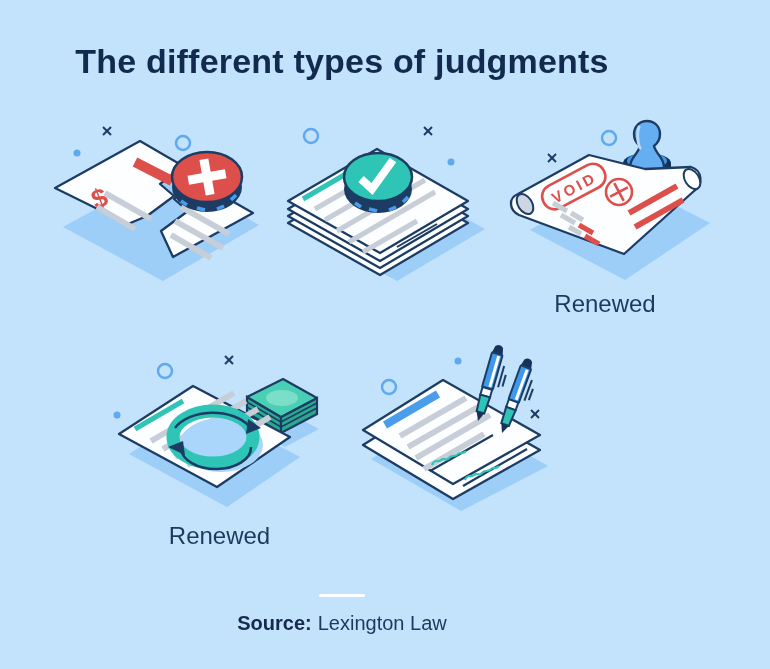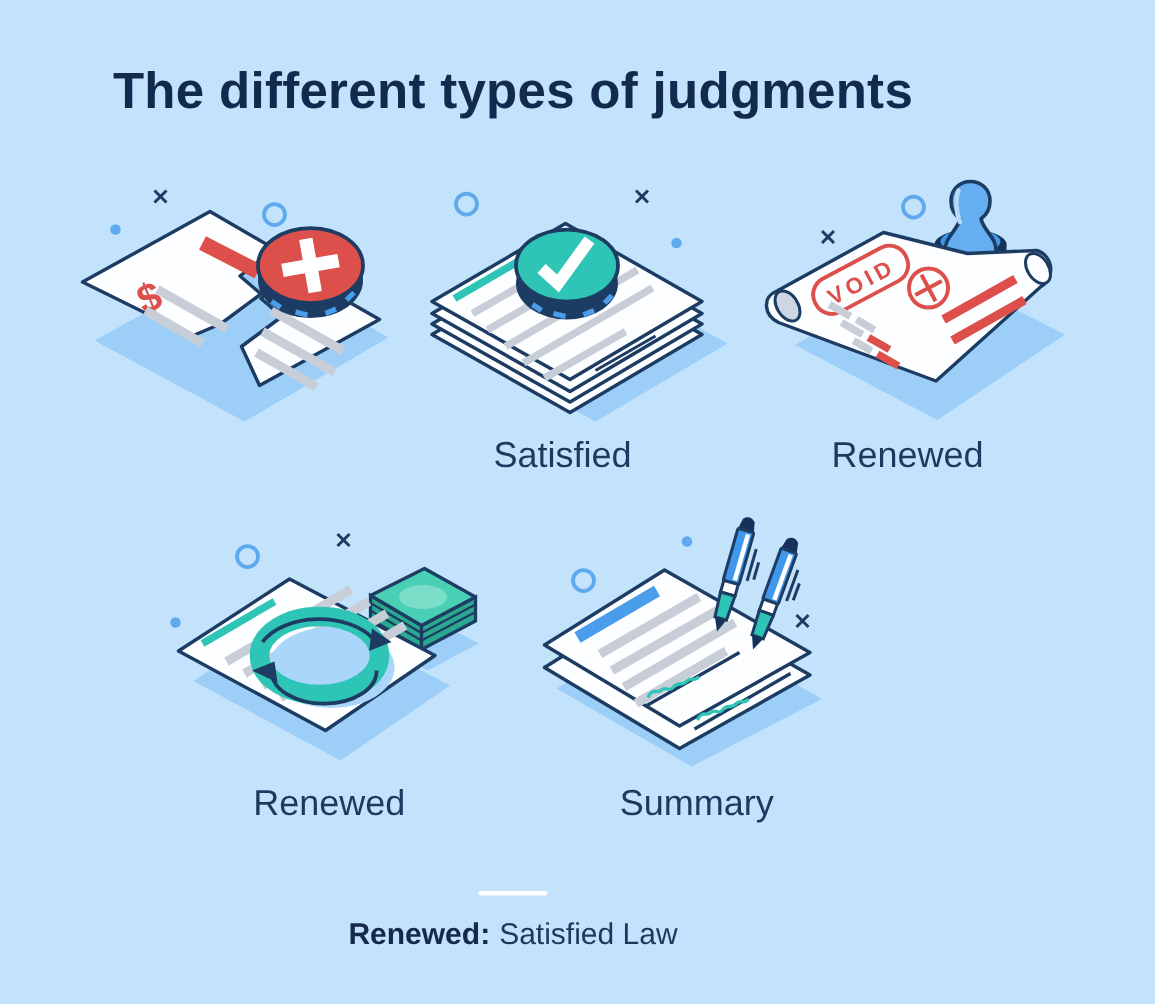--- a/index.html
+++ b/index.html
@@ -121,21 +121,20 @@
               <line x1="90" y1="88" x2="96" y2="92"></line>
                 <line x1="104" y1="94" x2="112" y2="96"></line>
               <line x1="124" y1="95" x2="131" y2="92"></line>
                 <line x1="138" y1="87" x2="143" y2="82"></line>
             </g>
             <ellipse cx="113" cy="62" rx="34" ry="24" fill="#2ec4b6" stroke="#1d3c63" stroke-width="2.5"></ellipse>
             <polyline points="96,64 107,74 128,45" fill="none" stroke="#ffffff" stroke-width="8"></polyline>
           </g>
         </g>
       </svg>
-      <div class="card-label">Satisfied</div>
     </div>
 
     <div class="card">
       <svg class="illo" viewBox="0 0 230 172">
         <g transform="translate(5,6)">
           <circle cx="114" cy="23" r="7" fill="none" stroke="#5fa9ee" stroke-width="2.5"></circle>
           <g stroke="#1d3c63" stroke-width="2">
             <line x1="53" y1="39" x2="61" y2="47"></line>
               <line x1="61" y1="39" x2="53" y2="47"></line>
           </g>
@@ -279,20 +278,19 @@
           <line x1="10" y1="-60" x2="10" y2="-38" stroke="#1d3c63" stroke-width="2"></line>
           <line x1="14" y1="-52" x2="14" y2="-40" stroke="#1d3c63" stroke-width="2"></line>
           <path d="M-5.5 -70 L5.5 -70 L4 -77 Q0 -81 -4 -77 Z" fill="#16325b"></path>
           <rect x="-5.5" y="-70" width="11" height="36" rx="1" fill="#3f98ec" stroke="#1d3c63" stroke-width="2"></rect>
           <rect x="0.5" y="-68" width="3" height="32" fill="#ffffff"></rect>
           <rect x="-5" y="-34" width="10" height="8" fill="#fdfeff" stroke="#1d3c63" stroke-width="2"></rect>
           <polygon points="-4,-9 4,-9 5,-26 -5,-26" fill="#2ec4b6" stroke="#1d3c63" stroke-width="2"></polygon>
           <polygon points="0,0 -4,-9 4,-9" fill="#16325b"></polygon>
         </g>
       </svg>
-      <div class="card-label">Summary</div>
     </div>
   </div>
 
   <div class="divider"></div>
-  <p class="source-line"><span class="src-label">Renewed:</span><span>Satisfied Law</span></p>
+  <p class="source-line"><span class="src-label">Source:</span><span>Lexington Law</span></p>
 
 </div>
 
 </body></html>

